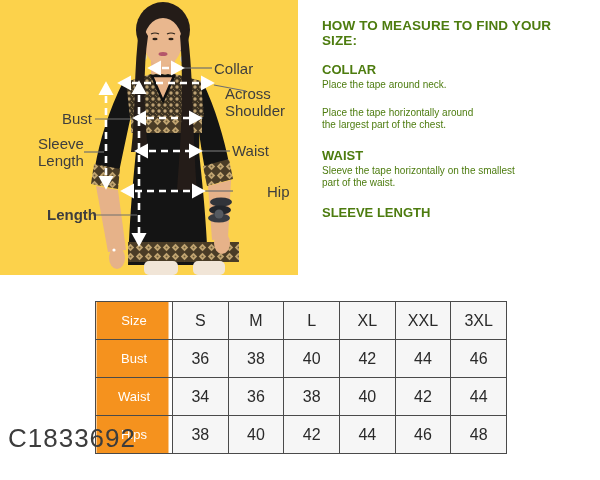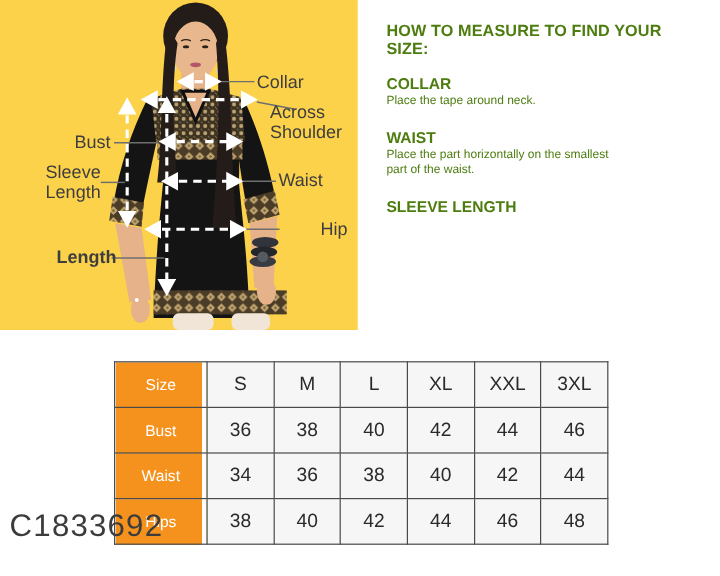--- a/index.html
+++ b/index.html
@@ -141,24 +141,26 @@
   </div>
 
   <div id="measure">
     <h1>HOW TO MEASURE TO FIND YOUR SIZE:</h1>
 
     <div class="m-section">
       <div class="m-title">COLLAR</div>
       <div class="m-desc">Place the tape around neck.</div>
     </div>
     <div class="m-section">
+      <div class="m-desc">Place the tape horizontally around
+the largest part of the chest.</div>
     </div>
     <div class="m-section">
       <div class="m-title">WAIST</div>
-      <div class="m-desc">Place the part horizontally on the smallest
+      <div class="m-desc">Sleeve the tape horizontally on the smallest
 part of the waist.</div>
     </div>
     <div class="m-section">
       <div class="m-title">SLEEVE LENGTH</div>
     </div>
   </div>
 
   <table id="size-table">
     <colgroup>
       <col style="width:77px">

